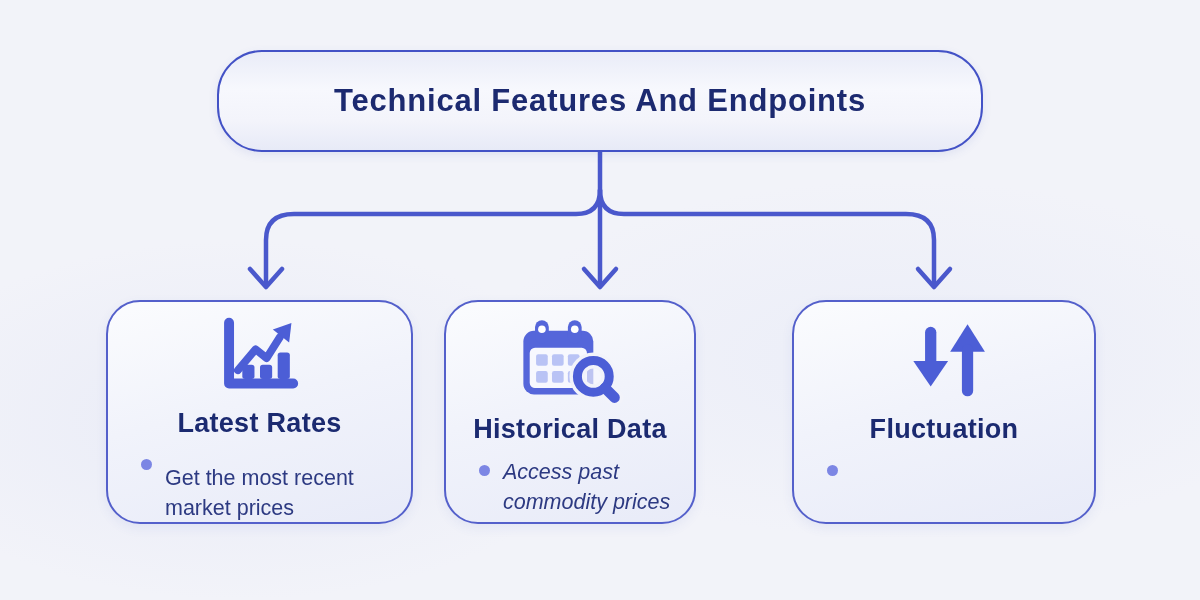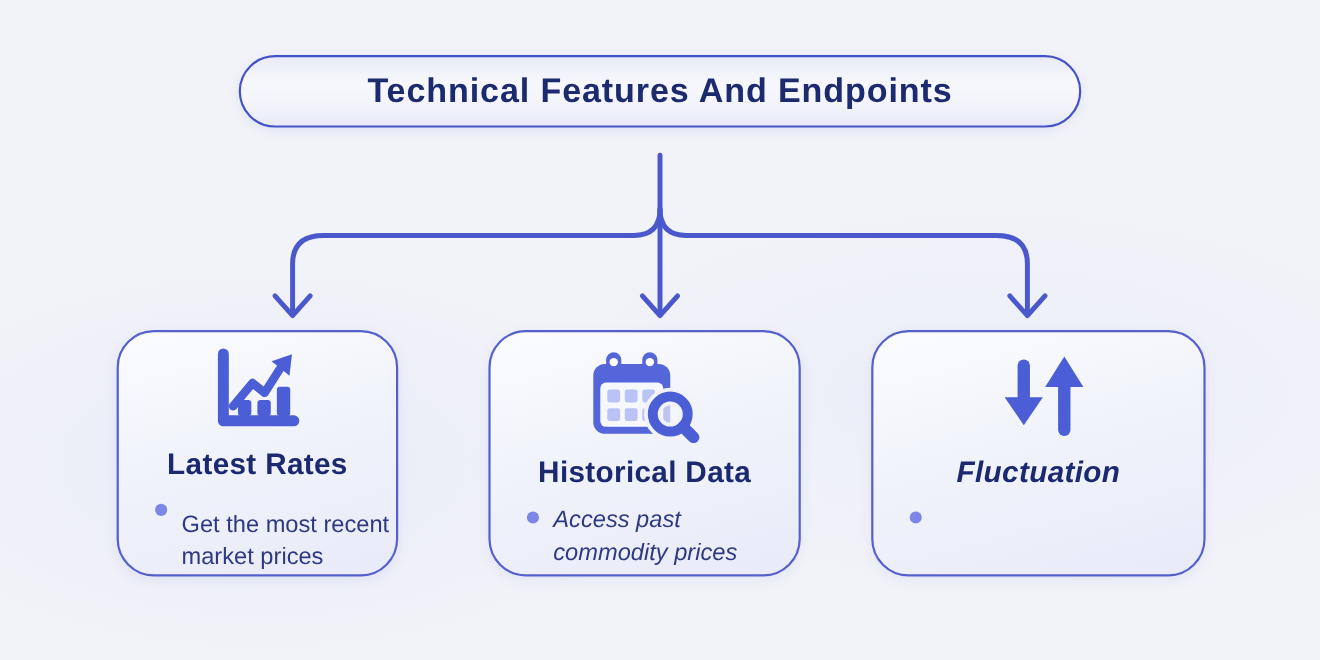--- a/index.html
+++ b/index.html
@@ -16,21 +16,21 @@
 
   .connectors {
     position: absolute;
     left: 0; top: 0;
     pointer-events: none;
   }
 
   .title-box {
     position: absolute;
     left: 217px; top: 50px;
-    width: 766px; height: 66px;
+    width: 766px; height: 102px;
     border: 2px solid #4352c6;
     border-radius: 45px;
     background: linear-gradient(180deg, #e9ecf8 0%, #f7f8fd 38%, #f3f4fb 70%, #e7eaf7 100%);
     display: flex;
     align-items: center;
     justify-content: center;
     box-shadow: 0 3px 10px rgba(70,85,190,0.10);
   }
   .title-box h1 {
     font-size: 31px;
@@ -45,23 +45,23 @@
     height: 224px;
     border: 2px solid #5460cb;
     border-radius: 34px;
     background: linear-gradient(165deg, #fbfcfe 0%, #f1f3fb 45%, #e8ebf8 100%);
     box-shadow: 0 4px 12px rgba(70,85,190,0.08);
     display: flex;
     flex-direction: column;
     align-items: center;
     padding-top: 13px;
   }
-  .card-1 { left: 106px; width: 256px; justify-content: flex-end; }
-  .card-2 { left: 444px; width: 284px; }
-  .card-3 { left: 792px; width: 304px; font-style: italic; }
+  .card-1 { left: 106px; width: 307px; }
+  .card-2 { left: 444px; width: 252px; }
+  .card-3 { left: 792px; width: 304px; }
 
   .icon-wrap {
     height: 90px;
     display: flex;
     align-items: center;
     justify-content: center;
   }
 
   .card h2 {
     margin-top: 9px;

